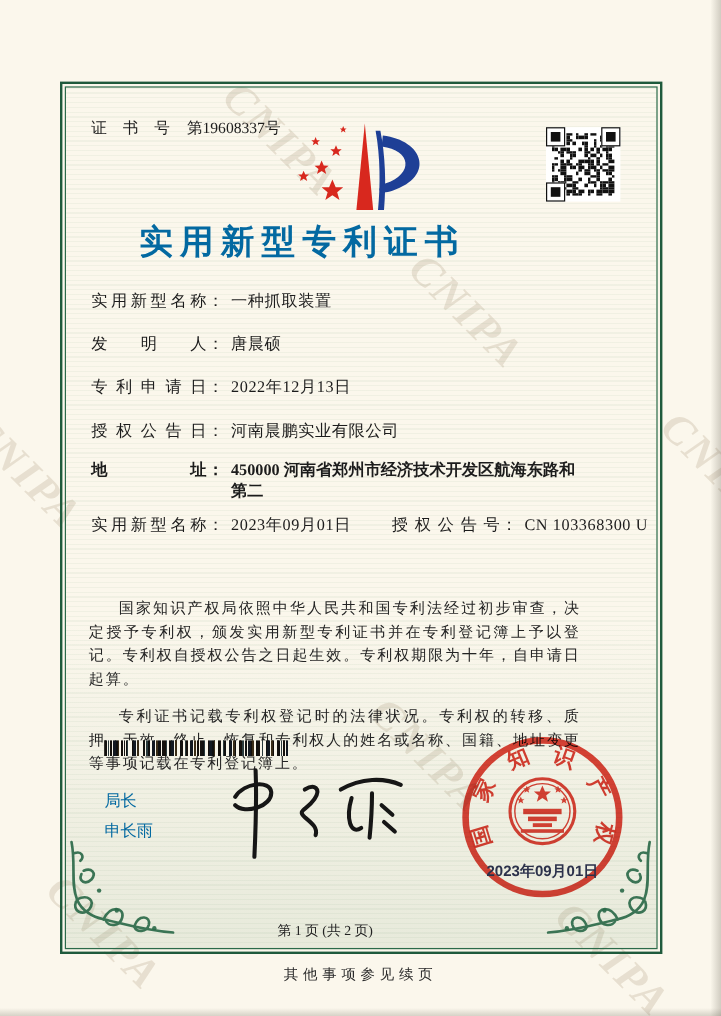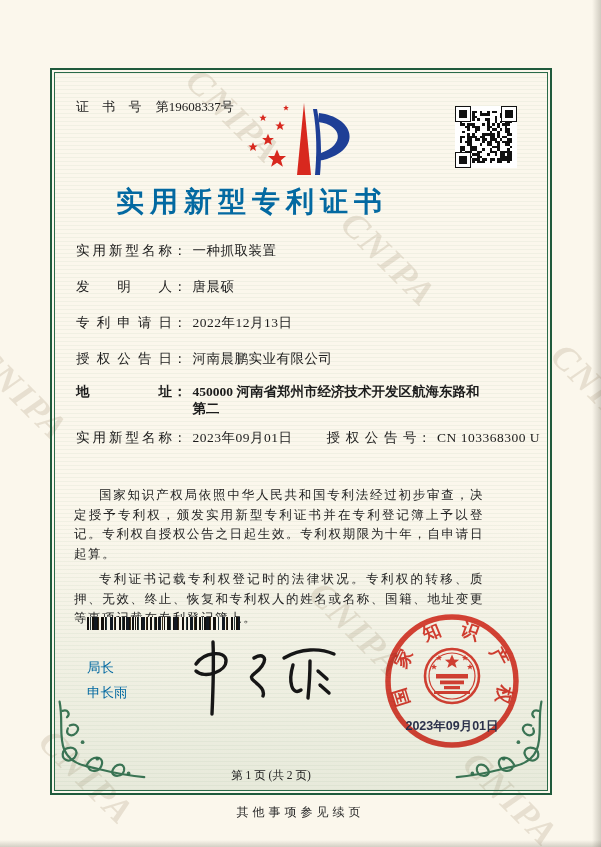--- a/index.html
+++ b/index.html
@@ -49,21 +49,21 @@
   .colon{margin:0 6px 0 1px;}
   .fvalue{letter-spacing:.5px;}
   .addr-val{display:inline-block;vertical-align:top;white-space:normal;width:300px;line-height:16.5px;}
   .row.addr{line-height:16.5px;margin-bottom:10px;font-weight:bold;}
   .grp2{margin-left:34px;}
   .grp2 .flabel{width:90px;}
 
   
   .paras{position:absolute;left:74px;top:486px;width:410px;font-size:12.5px;line-height:19.5px;
     letter-spacing:1.6px;color:#242424;text-align:justify;}
-  .paras p{margin:0 0 6px 0;text-indent:2em;}
+  .paras p{margin:12px 0 6px 0;text-indent:2em;}
 
   
   .barcode{position:absolute;left:87px;top:617px;width:153px;height:13px;
     background:
      repeating-linear-gradient(90deg,#15120f 0 1.5px,rgba(255,255,255,0) 1.5px 3px,#2a3a3c 3px 4px,rgba(255,255,255,0) 4px 7.5px,#121821 7.5px 10px,rgba(255,255,255,0) 10px 11px,#3a2d18 11px 12.5px,rgba(255,255,255,0) 12.5px 16px),
      repeating-linear-gradient(90deg,#101010 0 2px,#f8f5ea 2px 5px,#14100c 5px 6.5px,#f8f5ea 6.5px 9px);}
 
   
   .director{position:absolute;left:87px;top:655px;font-size:13.5px;line-height:25px;
     font-family:"Liberation Sans","DejaVu Sans",sans-serif;color:#0369a1;}

